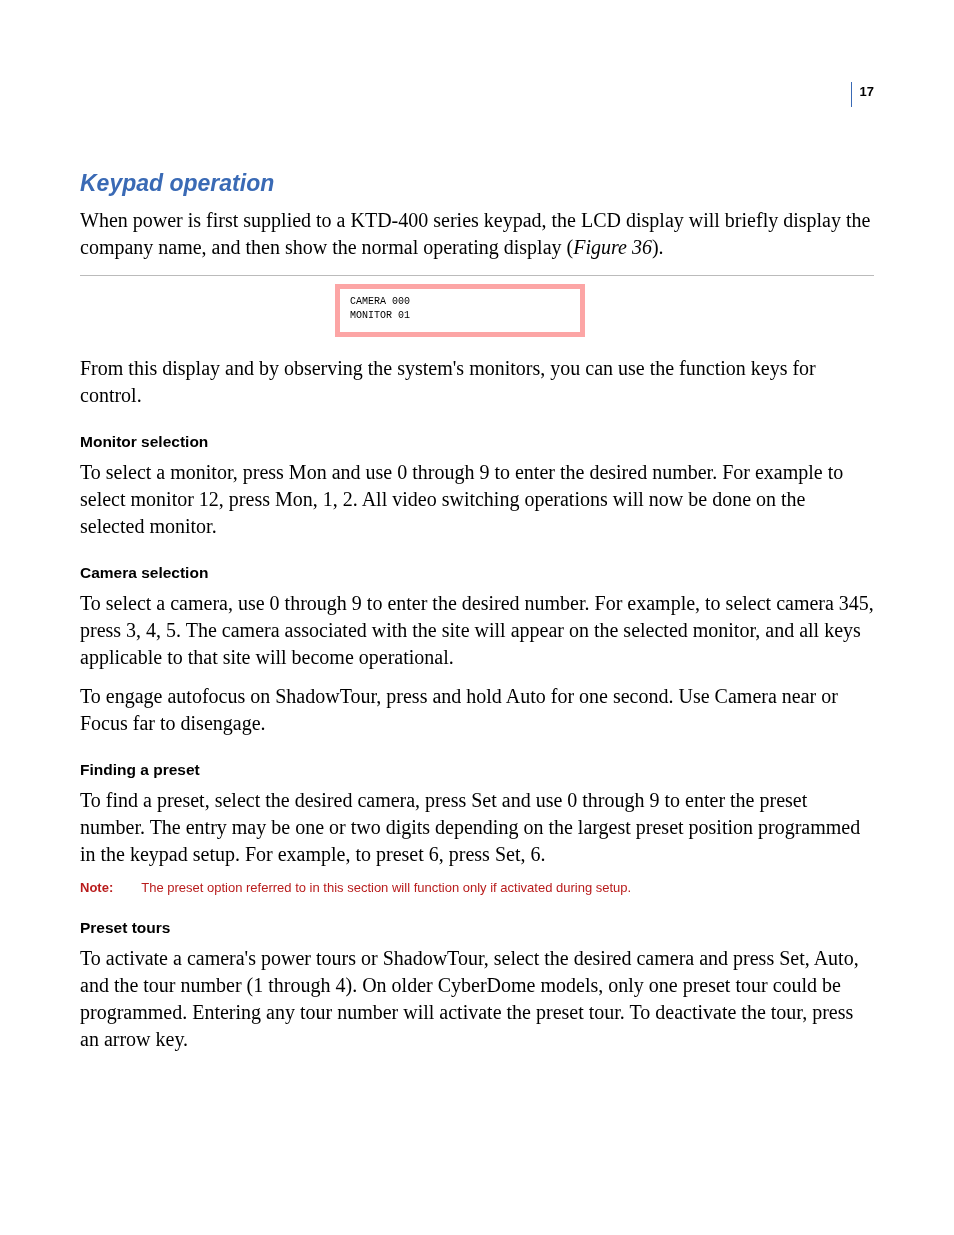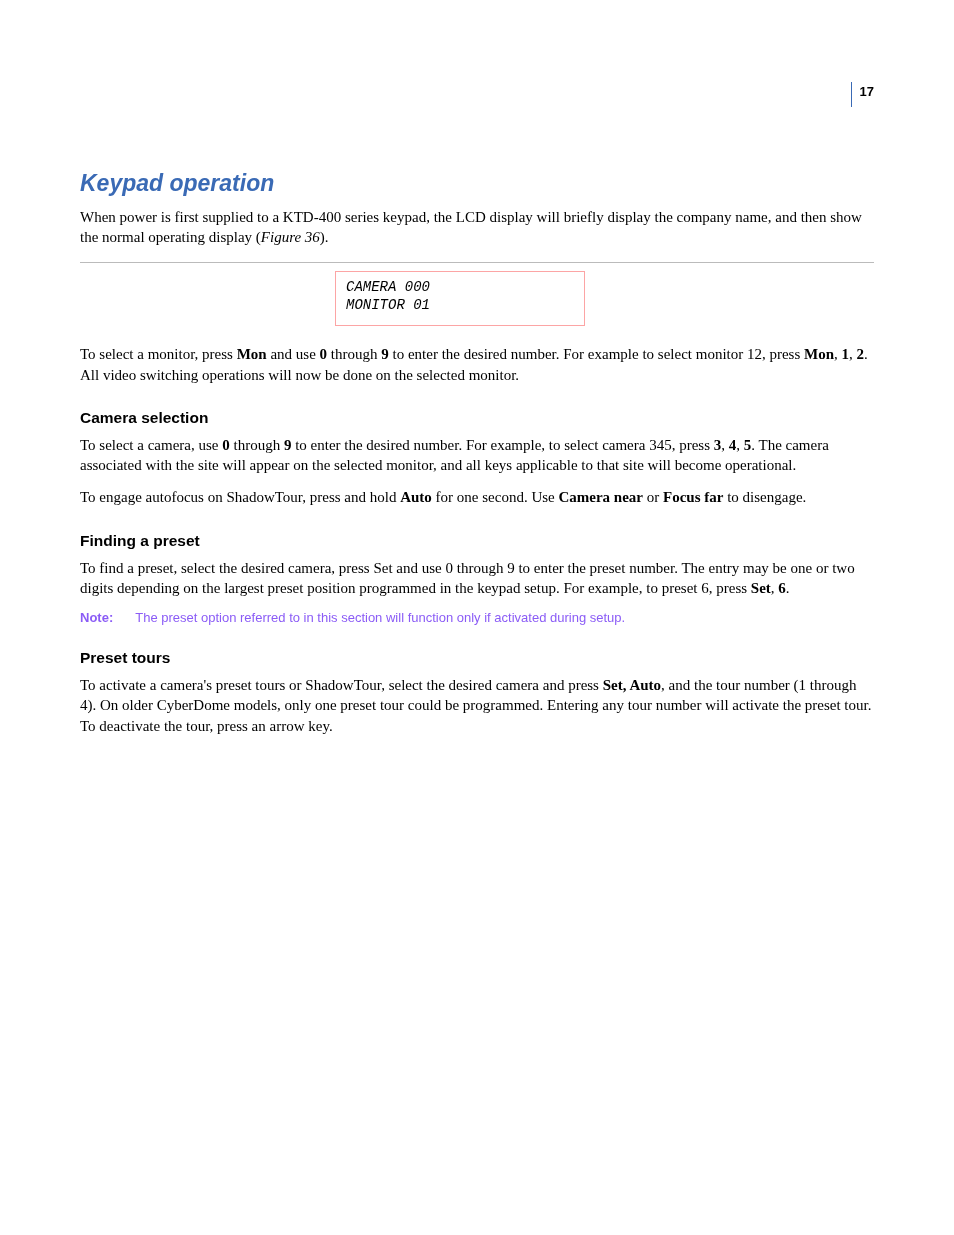--- a/index.html
+++ b/index.html
@@ -34,64 +34,63 @@
   }
   h1.main-heading {
     font-family: "Trebuchet MS", "Lucida Sans", Arial, sans-serif;
     color: #3a6ab5;
     font-size: 23px;
     font-weight: bold;
     margin: 90px 0 10px 0;
     font-style: italic;
   }
   p.body {
-    font-size: 15px;
+    font-size: 20px;
     line-height: 1.35;
     margin: 6px 0 12px 0;
   }
   .italic { font-style: italic; }
-  .bold { font-weight: bold; }
+  .bold { font-weight: normal; }
   hr.rule {
     border: none;
     border-top: 1px solid #bbb;
     margin: 14px 0 8px 0;
   }
   .figure-caption {
     font-family: "Trebuchet MS", "Lucida Sans", Arial, sans-serif;
     font-style: italic;
     font-size: 12.5px;
     color: #444;
     margin: 0 0 8px 0;
   }
   .lcd-box {
-    border: 1px solid #fca5a5;
+    border: 5px solid #fca5a5;
     width: 250px;
     margin: 0 0 18px 255px;
     padding: 6px 10px 10px 10px;
     font-family: "Courier New", Courier, monospace;
-    font-size: 14px;
+    font-size: 10px;
     line-height: 1.35;
     white-space: pre;
     box-sizing: border-box;
-    font-style: italic;
   }
   h2.sub-heading {
     font-family: "Trebuchet MS", "Lucida Sans", Arial, sans-serif;
     font-size: 15.5px;
     font-weight: bold;
     color: #000;
     margin: 24px 0 8px 0;
   }
   .note-row {
     font-family: "Trebuchet MS", "Lucida Sans", Arial, sans-serif;
     font-size: 13px;
-    color: #8b5cf6;
+    color: #b91c1c;
     margin: 4px 0 0 0;
     display: flex;
-    gap: 22px;
+    gap: 28px;
   }
   .note-label { font-weight: bold; }
 </style>
 </head>
 <body>
 
 <div class="page">
 
   <div class="page-number">17</div>
 
@@ -100,21 +99,23 @@
   <p class="body">
     <span>When power is first supplied to a KTD-400 series keypad, the LCD display will briefly display the company name, and then show the normal operating display (</span><span class="italic">Figure 36</span><span>).</span>
   </p>
 
   <hr class="rule">
 
 
   <div class="lcd-box"><span>CAMERA 000</span>
 <span>MONITOR 01</span></div>
 
+  <p class="body">From this display and by observing the system's monitors, you can use the function keys for control.</p>
 
+  <h2 class="sub-heading">Monitor selection</h2>
   <p class="body">
     <span>To select a monitor, press </span><span class="bold">Mon</span><span> and use </span><span class="bold">0</span><span> through </span><span class="bold">9</span><span> to enter the desired number.  For example to select monitor 12, press </span><span class="bold">Mon</span><span>, </span><span class="bold">1</span><span>, </span><span class="bold">2</span><span>.  All video switching operations will now be done on the selected monitor.</span>
   </p>
 
   <h2 class="sub-heading">Camera selection</h2>
   <p class="body">
     <span>To select a camera, use </span><span class="bold">0</span><span> through </span><span class="bold">9</span><span> to enter the desired number.  For example, to select camera 345, press </span><span class="bold">3</span><span>, </span><span class="bold">4</span><span>, </span><span class="bold">5</span><span>.  The camera associated with the site will appear on the selected monitor, and all keys applicable to that site will become operational.</span>
   </p>
 
   <p class="body">
@@ -125,16 +126,16 @@
   <p class="body">
     <span>To find a preset, select the desired camera, press Set and use 0 through 9 to enter the preset number.  The entry may be one or two digits depending on the largest preset position programmed in the keypad setup.  For example, to preset 6, press </span><span class="bold">Set</span><span>, </span><span class="bold">6</span><span>.</span>
   </p>
   <div class="note-row">
     <span class="note-label">Note:</span>
     <span>The preset option referred to in this section will function only if activated during setup.</span>
   </div>
 
   <h2 class="sub-heading">Preset tours</h2>
   <p class="body">
-    <span>To activate a camera's preset tours or ShadowTour, select the desired camera and press </span><span class="bold">Set, Auto</span><span>, and the tour number (1 through 4).  On older CyberDome models, only one preset tour could be programmed.  Entering any tour number will activate the preset tour.  To deactivate the tour, press an arrow key.</span>
+    <span>To activate a camera's power tours or ShadowTour, select the desired camera and press </span><span class="bold">Set, Auto</span><span>, and the tour number (1 through 4).  On older CyberDome models, only one preset tour could be programmed.  Entering any tour number will activate the preset tour.  To deactivate the tour, press an arrow key.</span>
   </p>
 
 </div>
 
 </body></html>

